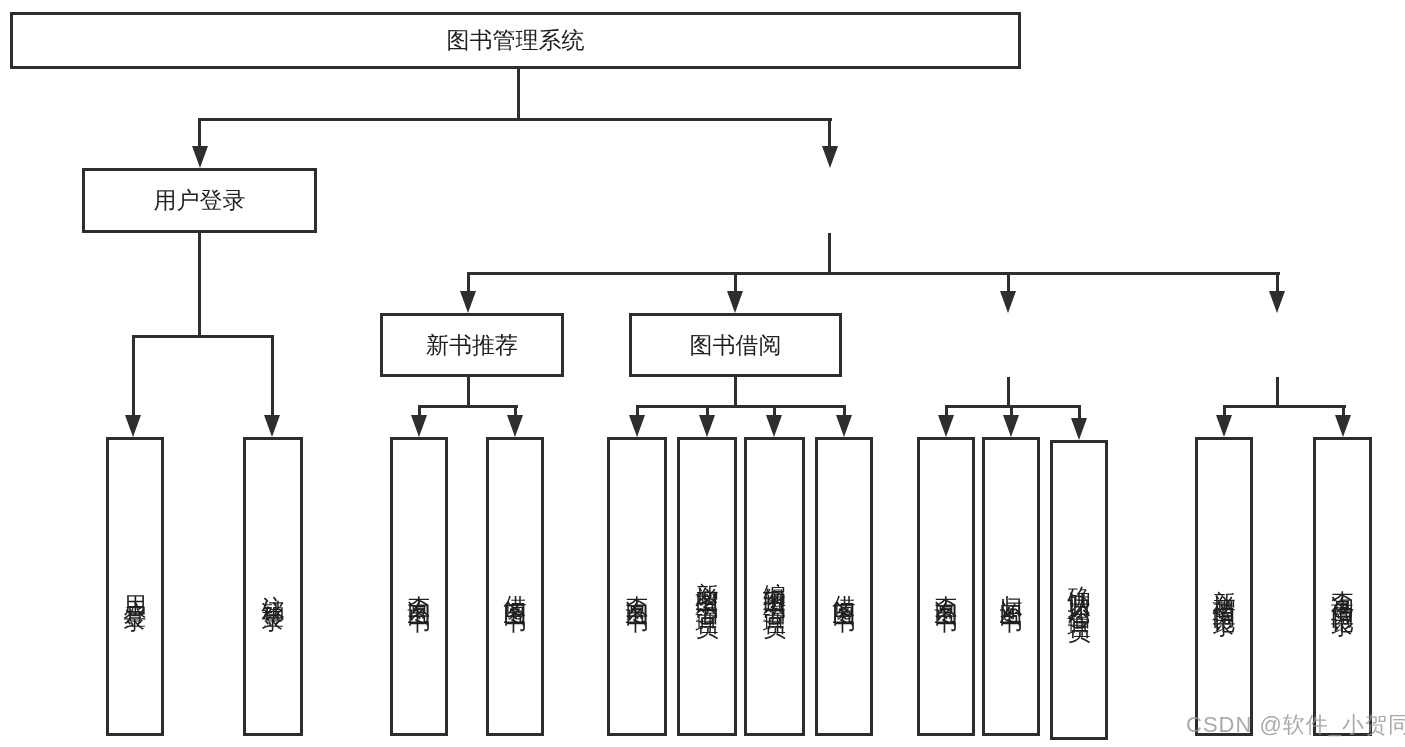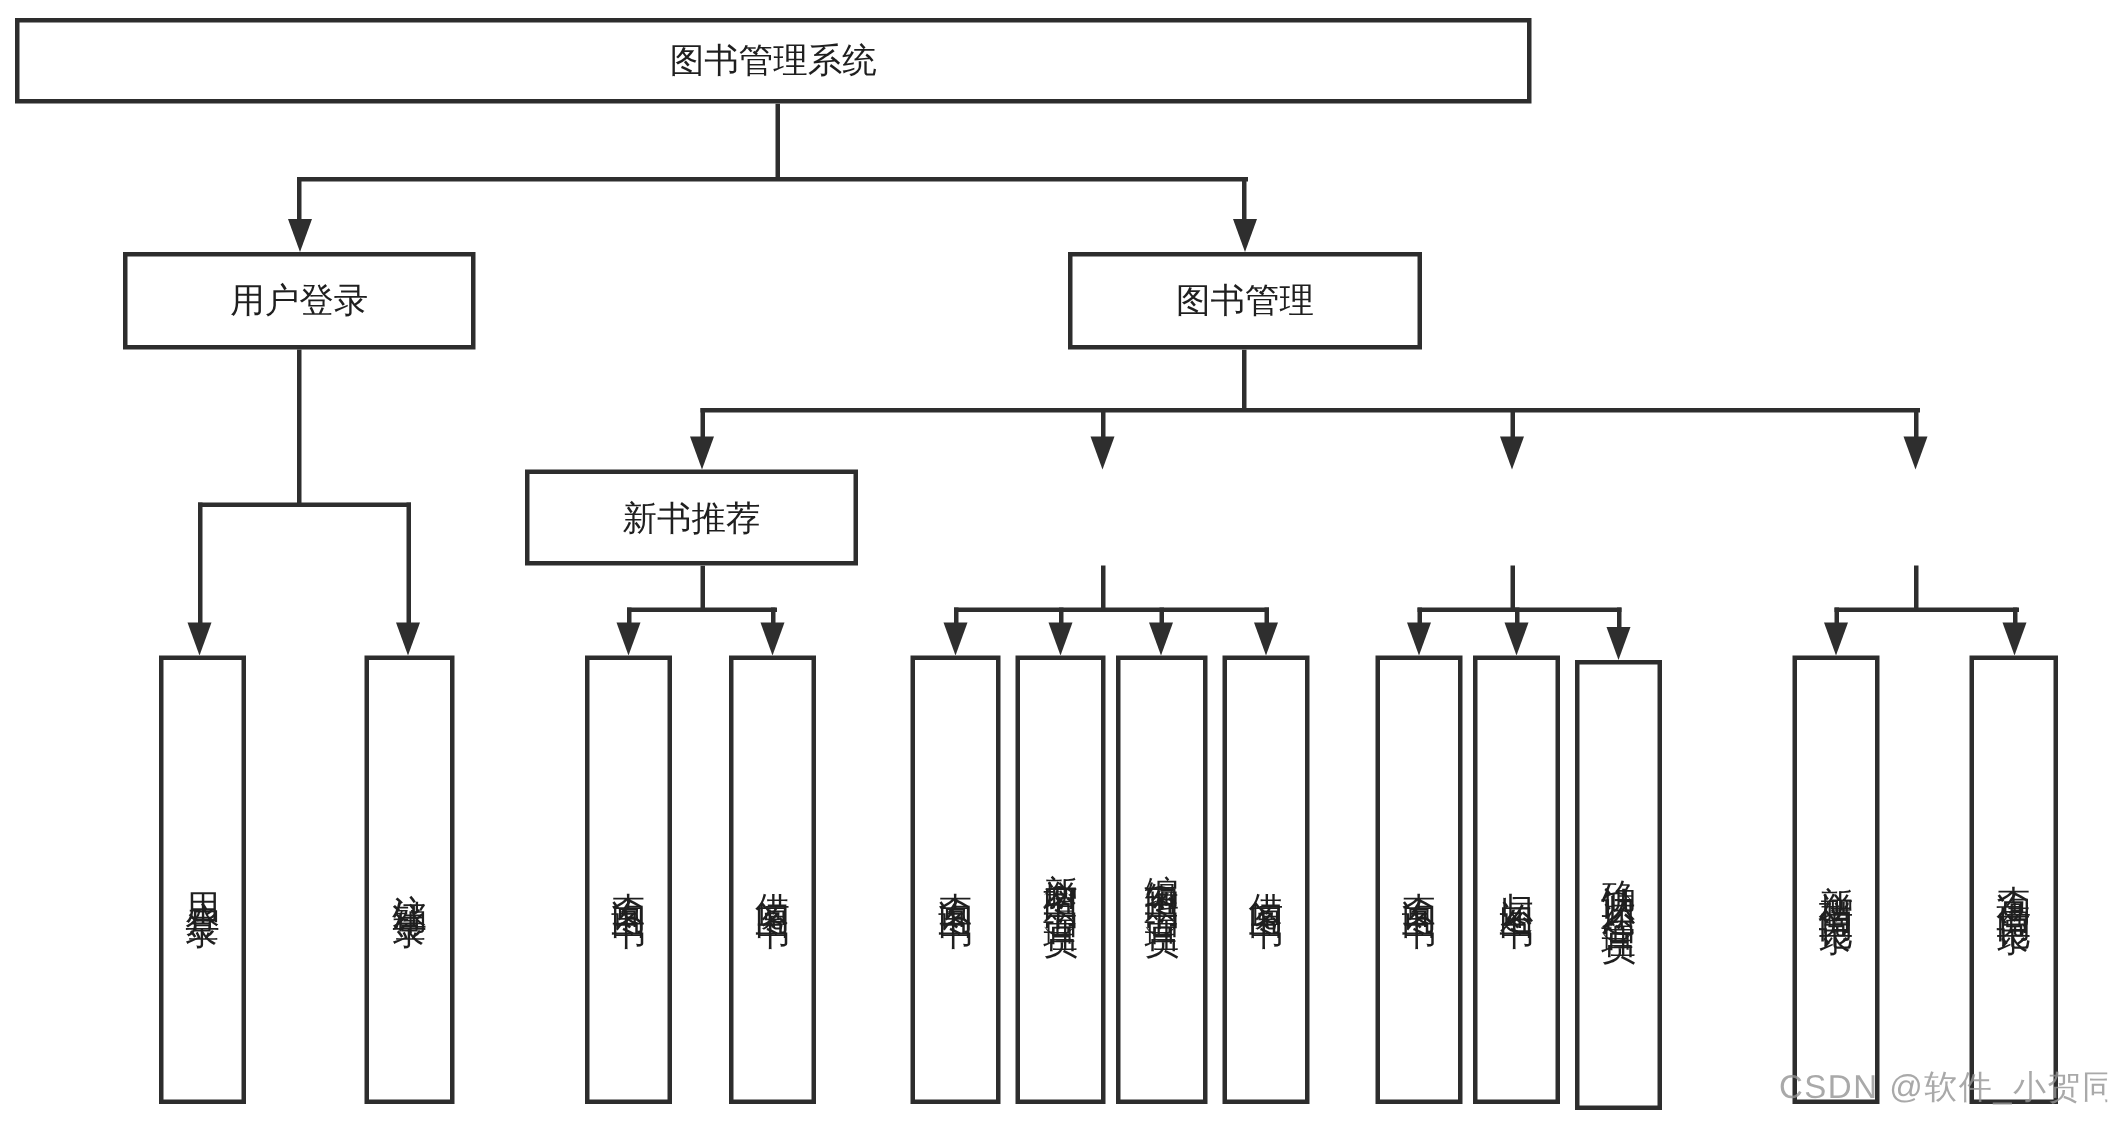--- a/index.html
+++ b/index.html
@@ -93,26 +93,26 @@
   <div class="arrow" style="left:1216px;top:415px"></div>
   <div class="arrow" style="left:1335px;top:415px"></div>
 
   <div class="node" style="left:10px;top:12px;width:1011px;height:57px">
     <span>图书管理系统</span>
   </div>
 
   <div class="node" style="left:82px;top:168px;width:235px;height:65px">
     <span>用户登录</span>
   </div>
-  <div class="node" style="left:712px;top:168px;width:236px;height:65px">
-    <span>图书管理</span>
+
+  <div class="node" style="left:380px;top:313px;width:184px;height:64px">
+    <span>新书推荐</span>
   </div>
-
-  <div class="node" style="left:350px;top:313px;width:222px;height:64px">
-    <span>新书推荐</span>
+  <div class="node" style="left:629px;top:313px;width:213px;height:64px">
+    <span>图书借阅</span>
   </div>
 
   <div class="node vnode" style="left:106px;top:437px;width:58px;height:299px">
     <span class="vtext">用户登录</span>
   </div>
   <div class="node vnode" style="left:243px;top:437px;width:60px;height:299px">
     <span class="vtext">注销登录</span>
   </div>
 
   <div class="node vnode" style="left:390px;top:437px;width:58px;height:299px">

